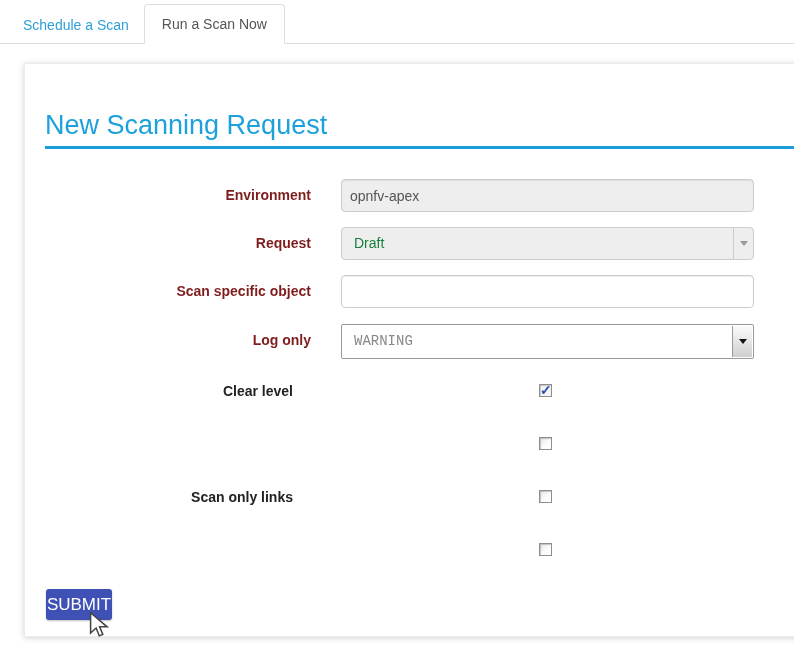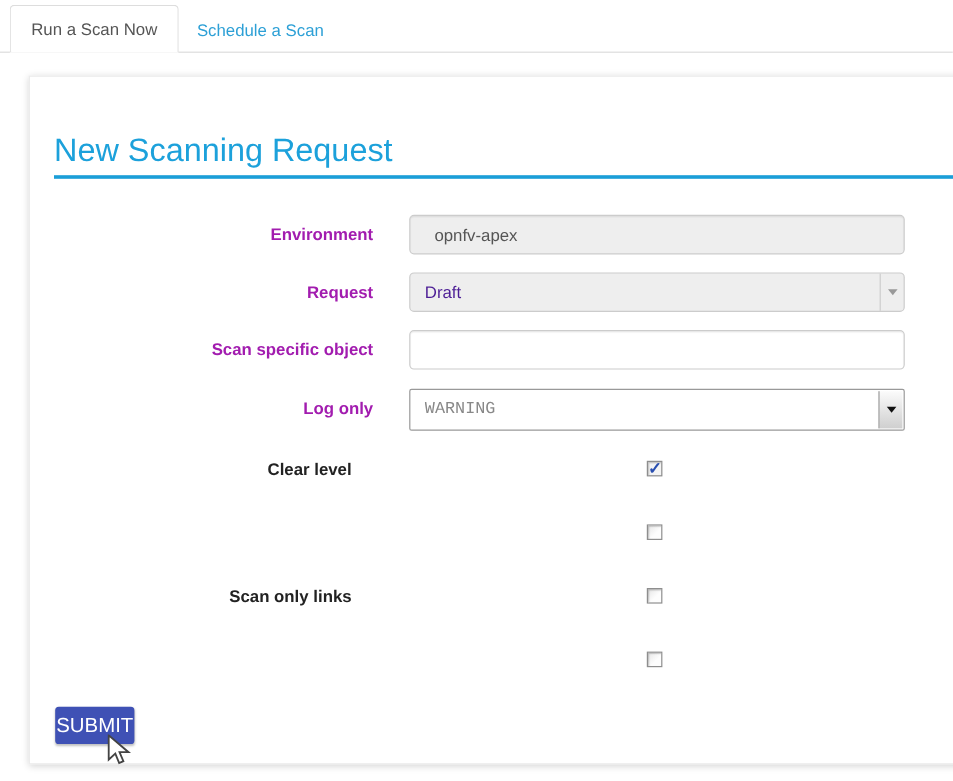--- a/index.html
+++ b/index.html
@@ -52,47 +52,47 @@
     color: #1ca1db;
     padding-bottom: 6px;
     border-bottom: 3px solid #1b9ed8;
   }
 
   
   .frow { position: absolute; left: 0; right: 0; height: 34px; }
   .flabel {
     position: absolute; left: 20px; width: 266px; top: 0;
     text-align: right;
-    font-size: 14px; font-weight: bold; color: #a21caf;
+    font-size: 14px; font-weight: bold; color: #7f1d1d;
     line-height: 33px;
     white-space: nowrap;
   }
   .finput, .fselect {
     position: absolute; left: 316px; width: 413px; top: 0;
     height: 33px;
     font-family: "Liberation Sans", sans-serif;
     font-size: 14px;
   }
   .finput {
     border: 1px solid #ccc; border-radius: 4px;
-    padding: 6px 20px;
+    padding: 6px 8px;
     color: #555;
     background: #fff;
     box-shadow: inset 0 1px 1px rgba(0,0,0,0.075);
     outline: none;
   }
   .finput.disabled { background: #eee; color: #555; }
 
   .fselect {
     border: 1px solid #ccc; border-radius: 4px;
     background: #fff;
   }
   .fselect .value {
     position: absolute; left: 12px; top: 0; right: 26px;
-    line-height: 31px; color: #4c1d95;
+    line-height: 31px; color: #15803d;
     overflow: hidden; white-space: nowrap;
   }
   .fselect .arrow {
     position: absolute; right: 0; top: 0; bottom: 0; width: 20px;
     border-left: 1px solid #ccc;
     display: flex; align-items: center; justify-content: center;
   }
   .fselect .tri {
     width: 0; height: 0;
     border-left: 4px solid transparent;
@@ -150,25 +150,25 @@
   .cursor {
     position: absolute; left: 88px; top: 612px;
     width: 22px; height: 26px;
     z-index: 50; pointer-events: none;
   }
 </style>
 </head>
 <body>
 
 <div class="nav-tabs">
+  <div class="tab">
+    <span>Schedule a Scan</span>
+  </div>
   <div class="tab active">
     <span>Run a Scan Now</span>
-  </div>
-  <div class="tab">
-    <span>Schedule a Scan</span>
   </div>
 </div>
 
 <div class="card">
 
   <h1 class="form-title">New Scanning Request</h1>
 
   <div class="frow" style="top:115px">
     <label class="flabel">Environment</label>
     <input class="finput disabled" readonly="" value="opnfv-apex" style="">

